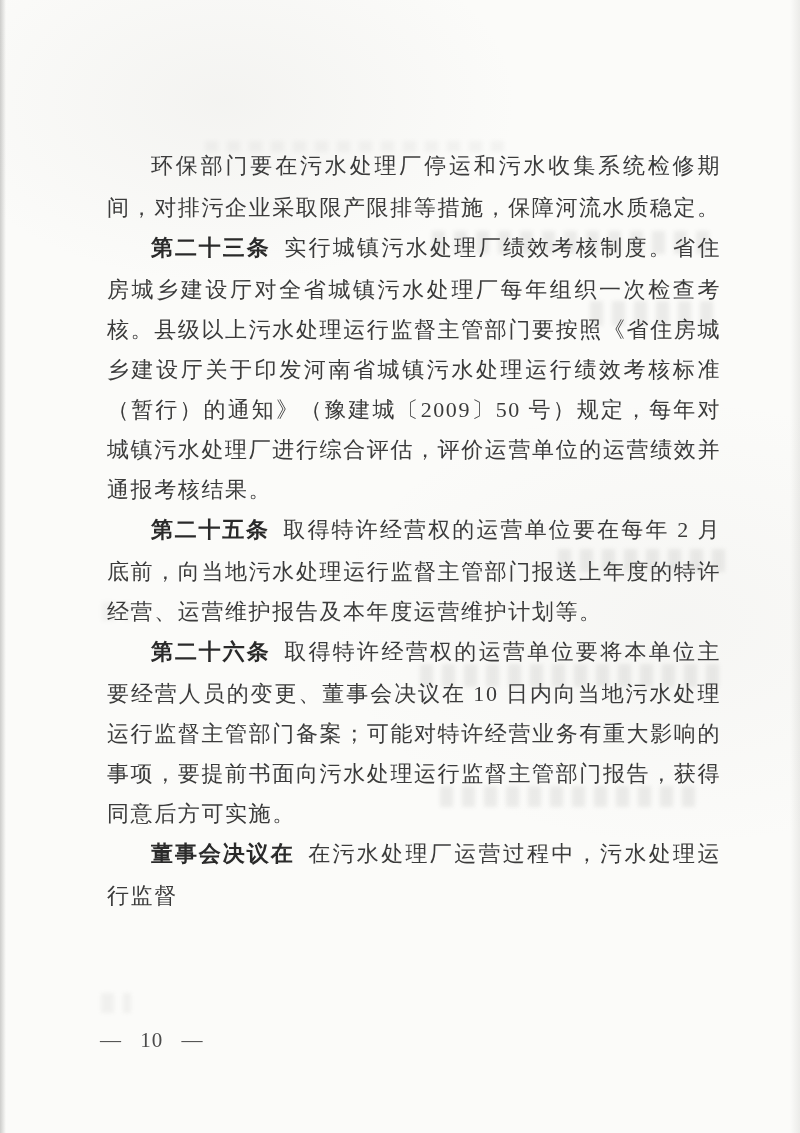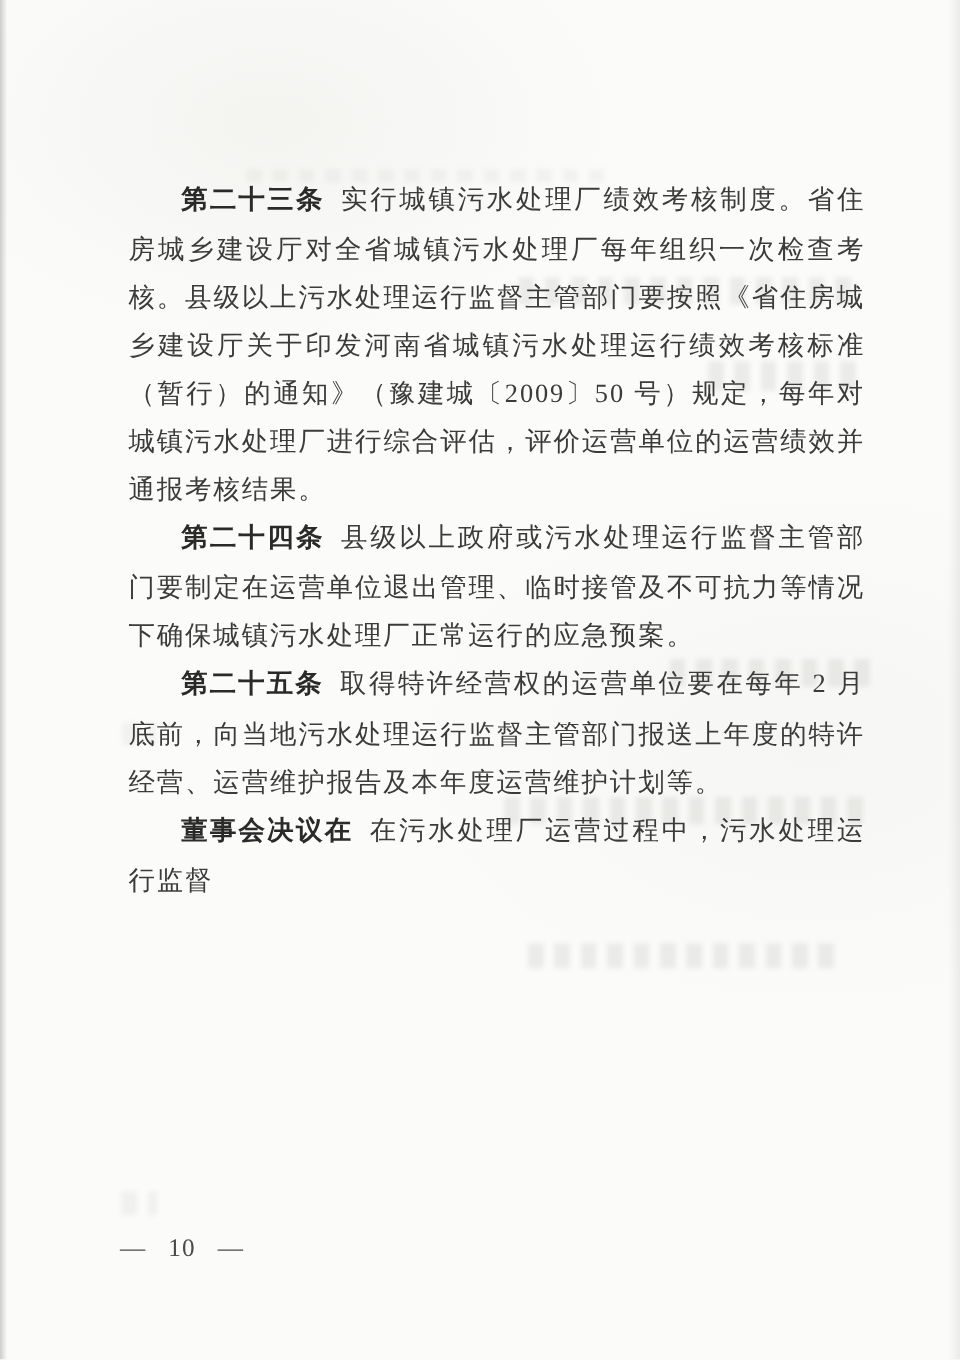--- a/index.html
+++ b/index.html
@@ -83,21 +83,22 @@
   <div class="artifact" style="top:141px;left:205px;width:300px;height:11px;opacity:.22"></div>
   <div class="artifact" style="top:231px;left:432px;width:286px;height:23px"></div>
   <div class="artifact" style="top:301px;left:590px;width:128px;height:25px"></div>
   <div class="artifact" style="top:549px;left:558px;width:168px;height:23px"></div>
   <div class="artifact" style="top:602px;left:102px;width:28px;height:19px;opacity:.25"></div>
   <div class="artifact" style="top:664px;left:420px;width:308px;height:23px"></div>
   <div class="artifact" style="top:786px;left:440px;width:264px;height:21px"></div>
   <div class="artifact" style="top:993px;left:101px;width:30px;height:20px;opacity:.28"></div>
 
   <div class="content">
+    <p class="para indent"><b class="lead"></b><span>环保部门要在污水处理厂停运和污水收集系统检修期间，对排污企业采取限产限排等措施，保障河流水质稳定。</span></p>
     <p class="para indent"><b class="lead">第二十三条</b><span>实行城镇污水处理厂绩效考核制度。省住房城乡建设厅对全省城镇污水处理厂每年组织一次检查考核。县级以上污水处理运行监督主管部门要按照《省住房城乡建设厅关于印发河南省城镇污水处理运行绩效考核标准（暂行）的通知》（豫建城〔2009〕50 号）规定，每年对城镇污水处理厂进行综合评估，评价运营单位的运营绩效并通报考核结果。</span></p>
-    <p class="para indent"><b class="lead">第二十四条</b><span>县级以上政府或污水处理运行监督主管部门要制定在运营单位退出管理、临时接管及不可抗力等情况下确保城镇污水处理厂正常运行的应急预案。</span></p>
     <p class="para indent"><b class="lead">第二十五条</b><span>取得特许经营权的运营单位要在每年 2 月底前，向当地污水处理运行监督主管部门报送上年度的特许经营、运营维护报告及本年度运营维护计划等。</span></p>
+    <p class="para indent"><b class="lead">第二十六条</b><span>取得特许经营权的运营单位要将本单位主要经营人员的变更、董事会决议在 10 日内向当地污水处理运行监督主管部门备案；可能对特许经营业务有重大影响的事项，要提前书面向污水处理运行监督主管部门报告，获得同意后方可实施。</span></p>
     <p class="para indent"><b class="lead">董事会决议在</b><span>在污水处理厂运营过程中，污水处理运行监督</span></p>
   </div>
 
   <div class="page-number">— 10 —</div>
 
 </div>
 
 </body></html>

